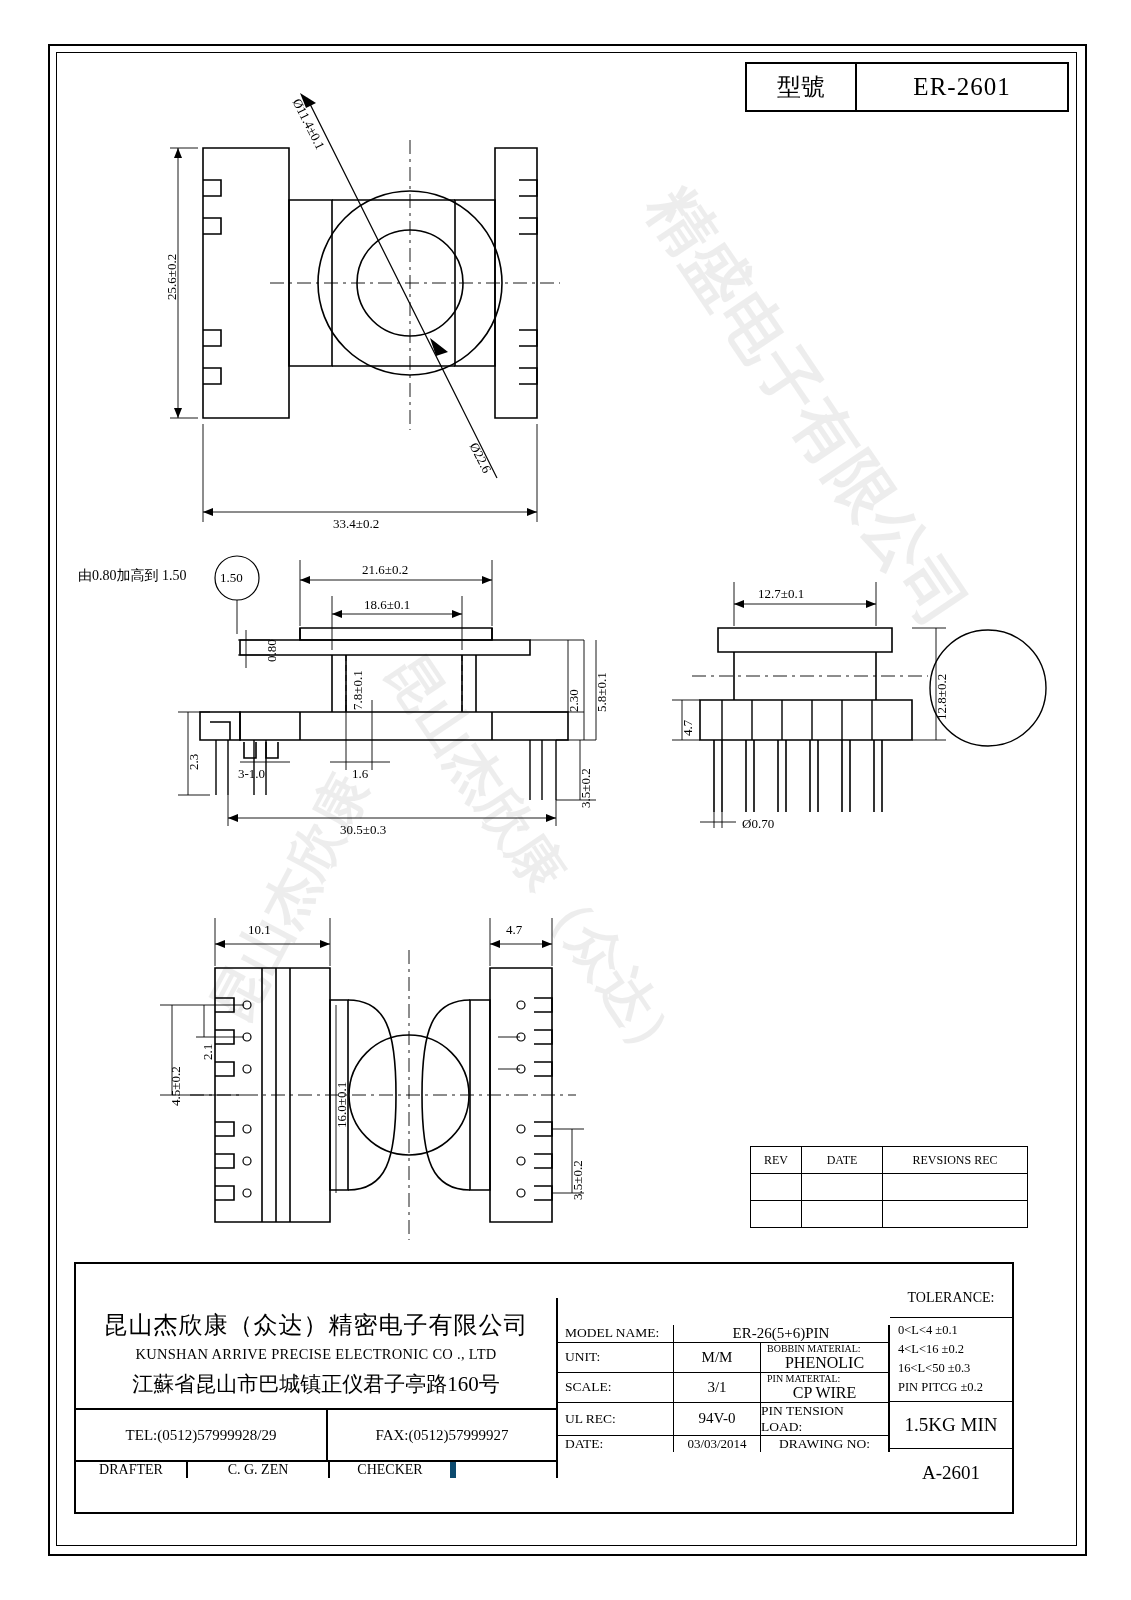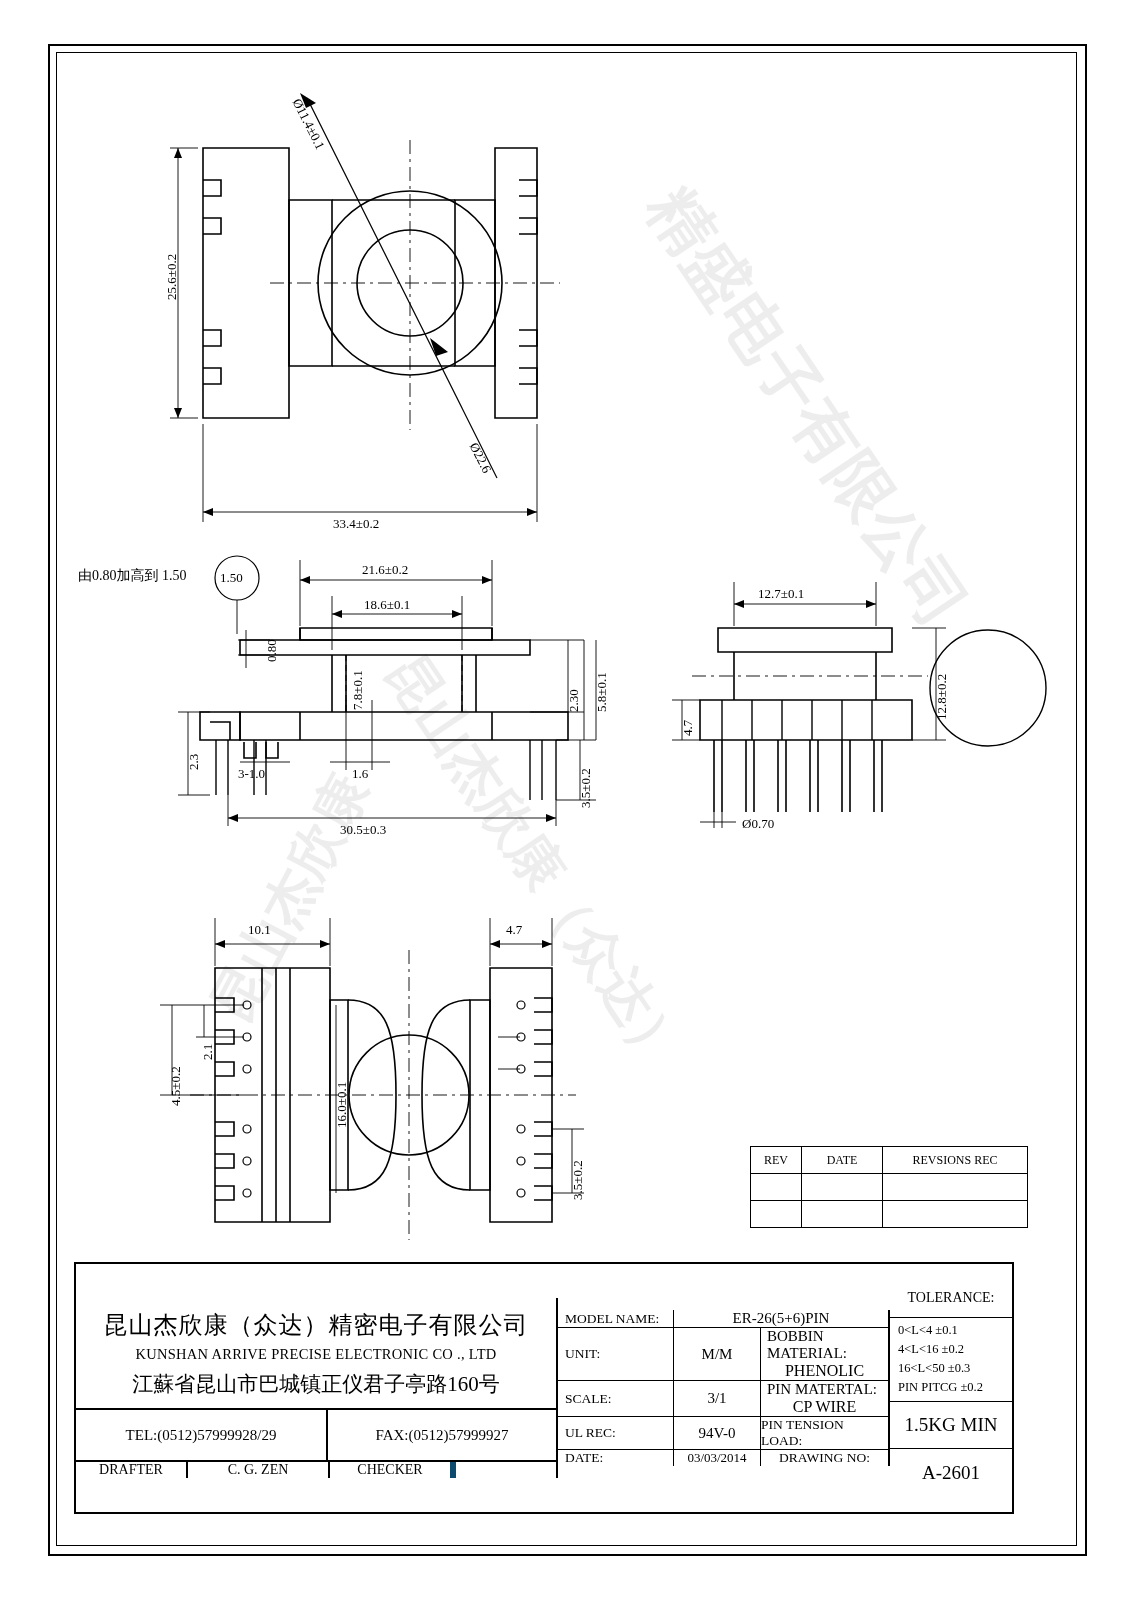--- a/index.html
+++ b/index.html
@@ -42,21 +42,21 @@
   .tb-left .b2{width:140px;border-right:2px solid #000;}
   .tb-left .b3{width:120px;border-right:6px solid #0c4a6e;}
   .tb-left .b4{flex:1;}
 
   .tb-mid{width:330px;border-right:2px solid #000;display:flex;flex-direction:column;}
   .tb-row{display:flex;flex:1;border-bottom:1px solid #000;}
   .tb-row:last-child{border-bottom:none;}
   .tb-k{width:108px;border-right:1px solid #000;display:flex;align-items:center;padding-left:7px;font-size:13.5px;}
   .tb-v{flex:1;display:flex;align-items:center;justify-content:center;font-size:15px;position:relative;}
   .tb-v.small-top{flex-direction:column;justify-content:center;}
-  .tb-v .sub{font-size:15px;align-self:flex-start;padding-left:6px;}
+  .tb-v .sub{font-size:10px;align-self:flex-start;padding-left:6px;}
   .tb-v .big{font-size:16px;}
   .tb-unitsplit{width:86px;border-right:1px solid #000;display:flex;align-items:center;justify-content:center;font-size:15px;}
 
   .tb-right{flex:1;display:flex;flex-direction:column;}
   .tr-row{display:flex;border-bottom:1px solid #000;}
   .tr-head{height:38px;align-items:center;justify-content:center;display:flex;font-size:14px;}
   .tol-line{font-size:12.5px;padding-left:8px;line-height:19px;}
   .tr-cell{display:flex;align-items:center;justify-content:center;font-size:19px;}
 
   .note{position:absolute;font-size:14px;line-height:19px;}
@@ -66,20 +66,24 @@
 
 <div id="sheet">
 
   <div class="frame"></div>
   <div class="frame-inner"></div>
 
   <div class="wm wm1">精盛电子有限公司</div>
   <div class="wm wm2">昆山杰欣康（众达）</div>
   <div class="wm wm3">昆山杰欣康</div>
 
+  <div class="model-box">
+    <div class="lbl">型號</div>
+    <div class="val">ER-2601</div>
+  </div>
 
   <svg class="draw" viewBox="0 0 1131 1600">
     <g stroke="#000" fill="none" stroke-width="1.6">
 
       <path d="M203,148 L289,148 L289,418 L203,418 Z"></path>
       <path d="M203,180 L221,180 L221,196 L203,196"></path>
       <path d="M203,218 L221,218 L221,234 L203,234"></path>
       <path d="M203,330 L221,330 L221,346 L203,346"></path>
       <path d="M203,368 L221,368 L221,384 L203,384"></path>
 

